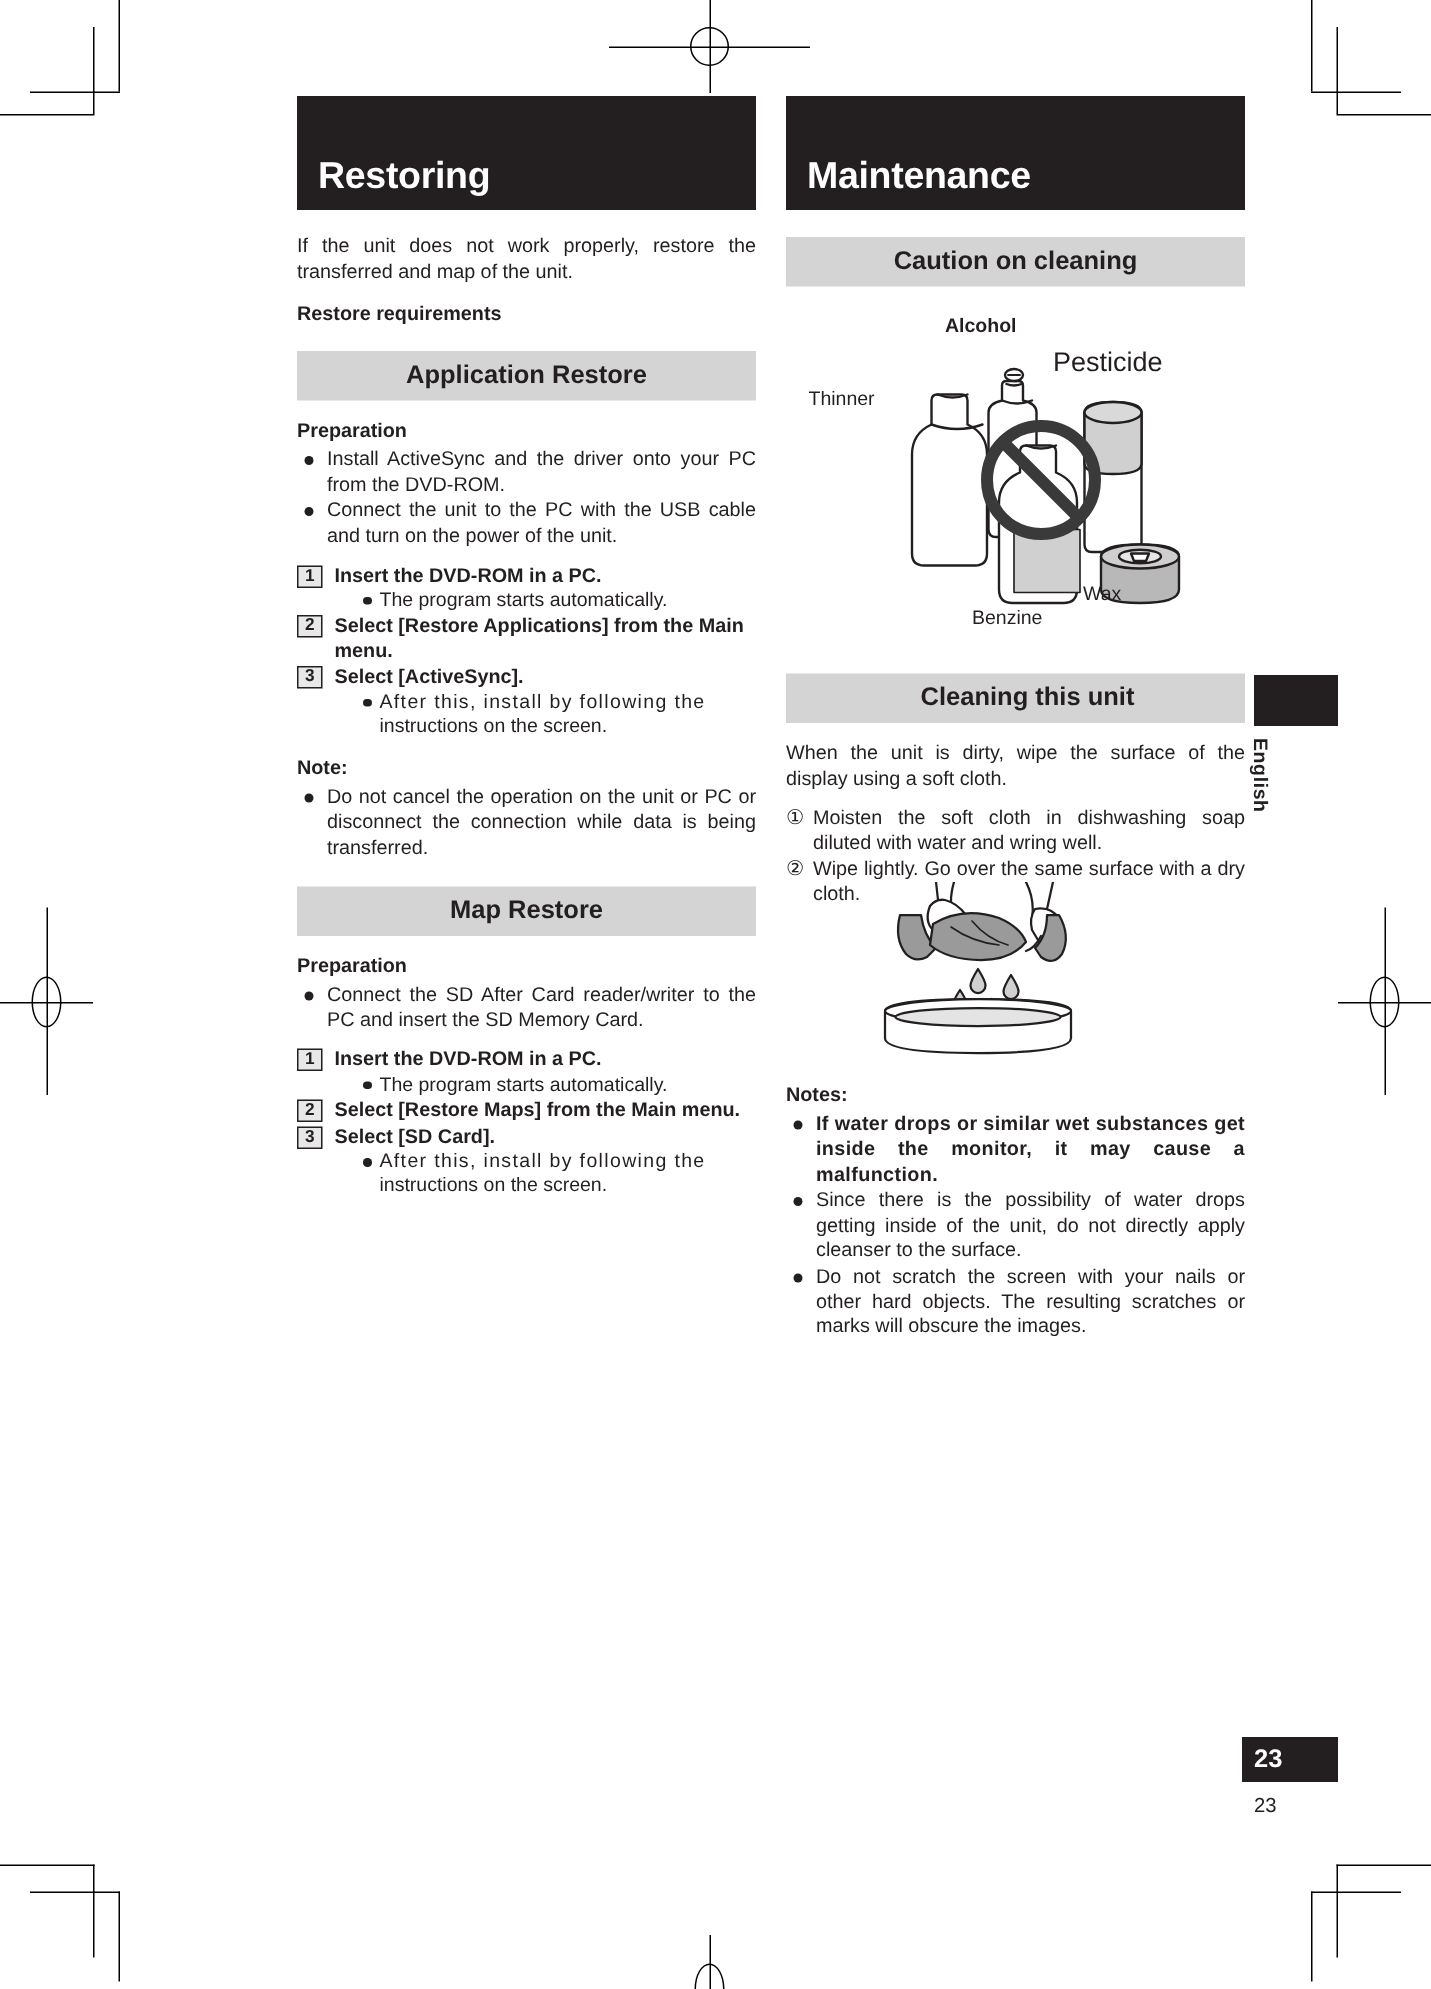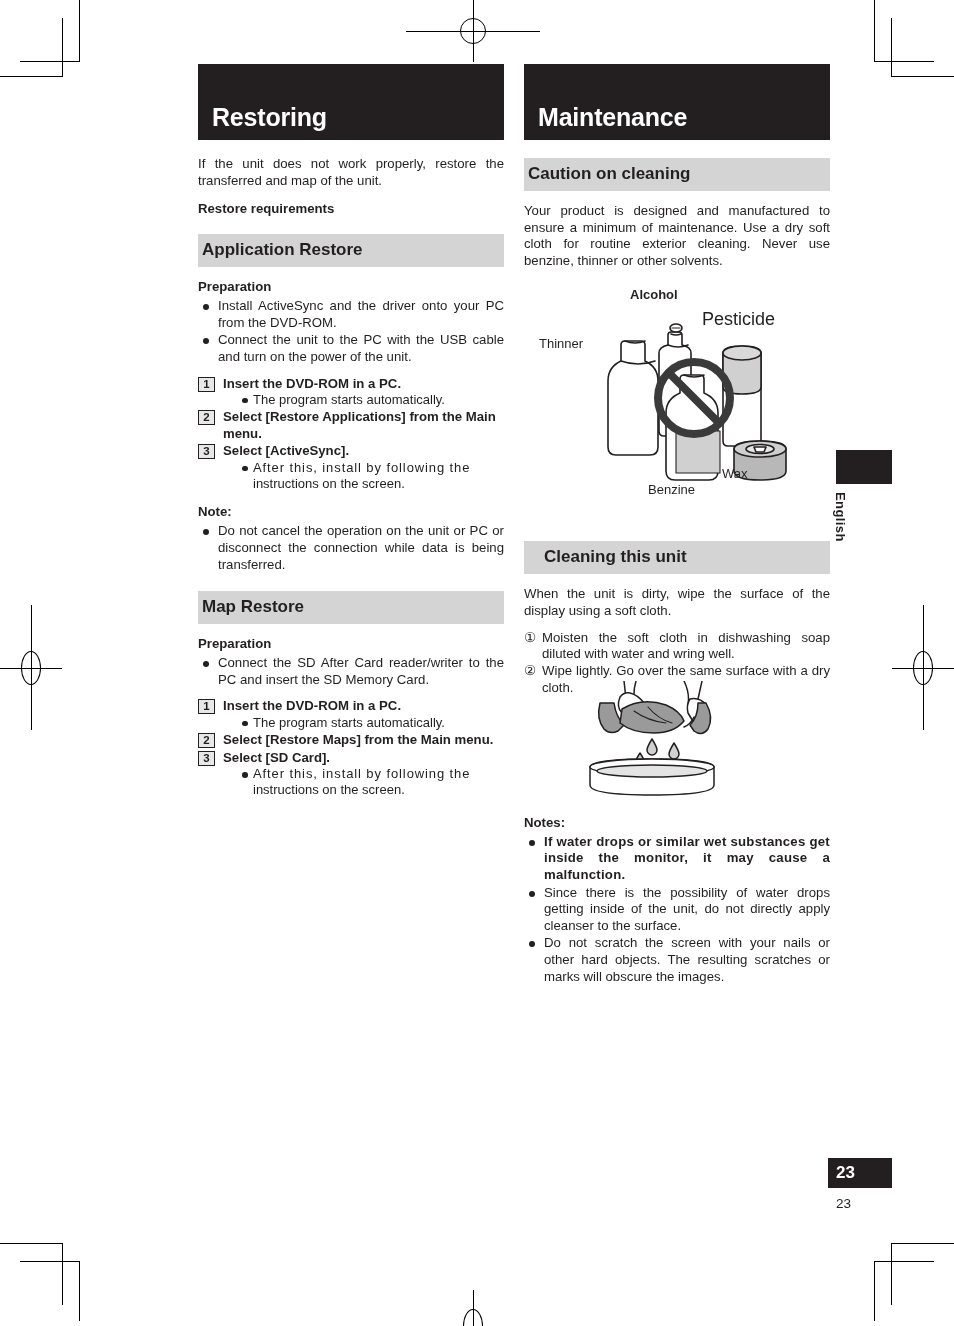--- a/index.html
+++ b/index.html
@@ -47,20 +47,21 @@
     position:absolute;
     left:14px; bottom:8px;
     font-size:25px;
     font-weight:bold;
     letter-spacing:-0.2px;
   }
 
   
   .secbar {
     background:#d4d4d4;
+    text-align:center;
     font-weight:bold;
     font-size:17px;
     padding:6px 4px 7px;
     margin:18px 0 12px;
     color:#231f20;
   }
 
   
   p.body {
     font-size:13.2px;
@@ -317,21 +318,20 @@
 
   </div>
 
   <div class="col col-right">
 
     <div class="banner">
       <span>Maintenance</span>
     </div>
 
     <div class="secbar">Caution on cleaning</div>
-    <p class="body">Your product is designed and manufactured to ensure a minimum of maintenance. Use a dry soft cloth for routine exterior cleaning. Never use benzine, thinner or other solvents.</p>
 
     <div class="fig" style="height:230px; margin-top:14px;">
       <svg width="306" height="230" viewBox="0 0 306 230">
         <g fill="none" stroke="#231f20" stroke-width="1.6" stroke-linejoin="round" stroke-linecap="round">
 
           <path d="M84 98 q0 -14 13 -20 l0 -16 q0 -4 4 -4 l16 0 q4 0 4 4 l0 16 q13 6 13 20 l0 66 q0 8 -8 8 l-34 0 q-8 0 -8 -8 z" fill="#ffffff"></path>
           <path d="M97 78 q17 6 34 0"></path>
           <path d="M101 58 q10 4 20 0"></path>
 
           <path d="M135 70 q0 -6 9 -8 l0 -10 q0 -3 3 -3 l8 0 q3 0 3 3 l0 10 q9 2 9 8 l0 78 q0 5 -5 5 l-22 0 q-5 0 -5 -5 z" fill="#ffffff"></path>
@@ -358,21 +358,21 @@
         </g>
       </svg>
 
       <div style="position:absolute; left:106px; top:4px; font-size:13px;font-weight:bold;">Alcohol</div>
       <div style="position:absolute; left:178px; top:26px; font-size:18px;">Pesticide</div>
       <div style="position:absolute; left:15px; top:53px; font-size:13px;">Thinner</div>
       <div style="position:absolute; left:198px; top:183px; font-size:13px;">Wax</div>
       <div style="position:absolute; left:124px; top:199px; font-size:13px;">Benzine</div>
     </div>
 
-    <div class="secbar" style="margin-top:28px;padding-left:20px;">Cleaning this unit</div>
+    <div class="secbar" style="margin-top:14px;padding-left:20px;">Cleaning this unit</div>
     <p class="body">When the unit is dirty, wipe the surface of the display using a soft cloth.</p>
 
     <ol class="circ">
       <li>
         <span class="cnum">①</span>
         <span>Moisten the soft cloth in dishwashing soap diluted with water and wring well.</span>
       </li>
       <li>
         <span class="cnum">②</span>
         <span>Wipe lightly. Go over the same surface with a dry cloth.</span>

